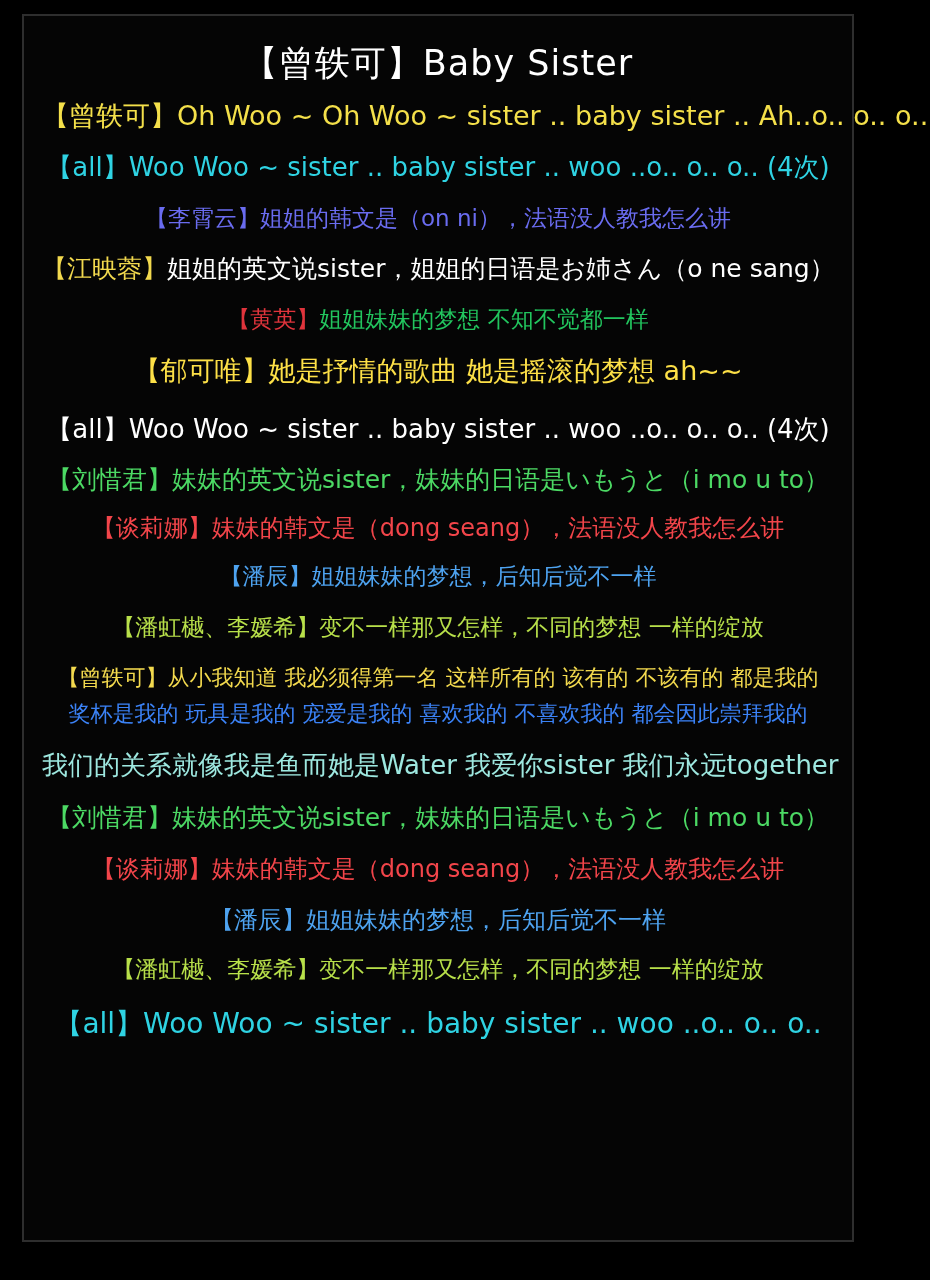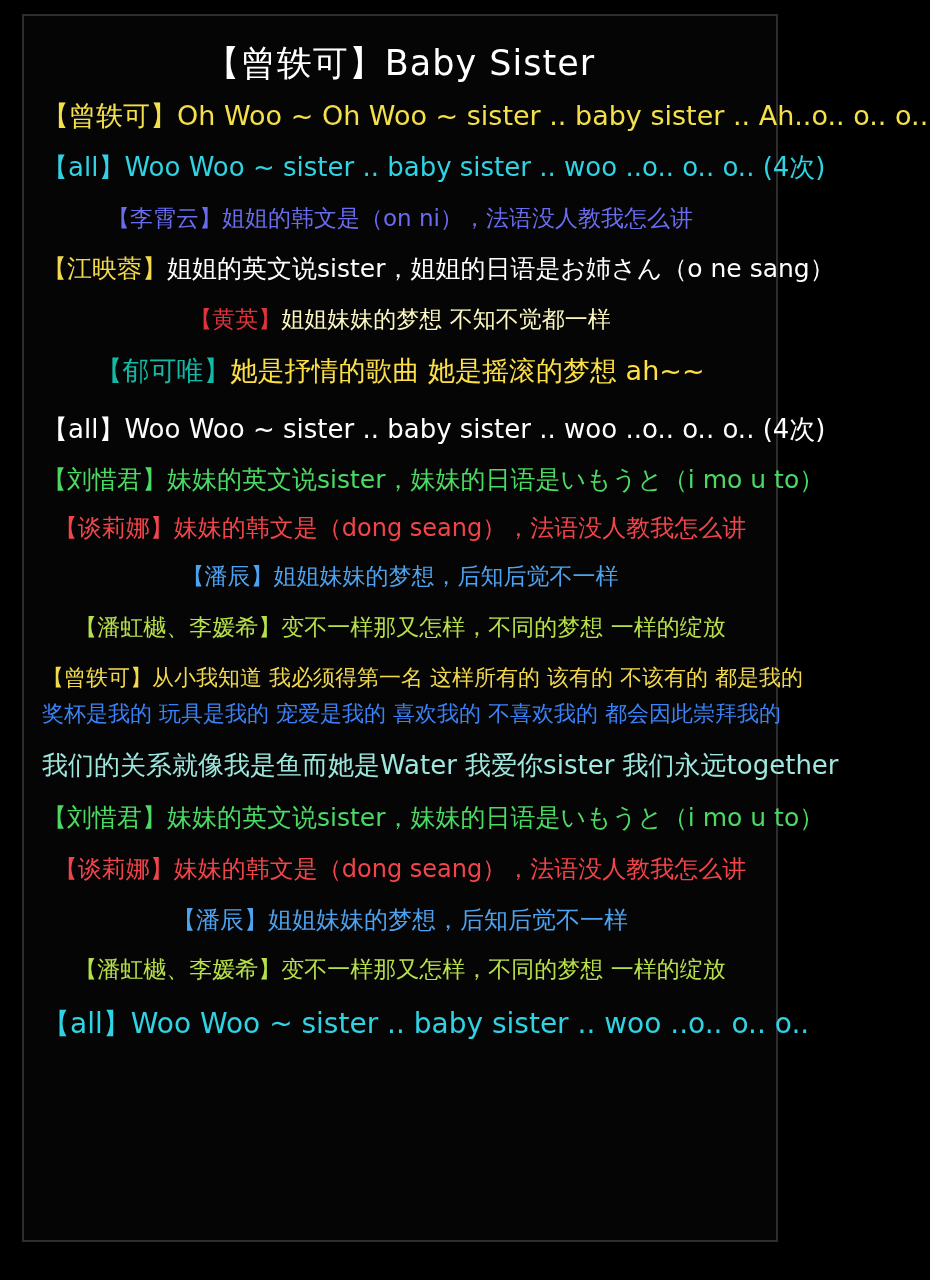--- a/index.html
+++ b/index.html
@@ -10,21 +10,21 @@
   body {
     width: 930px;
     height: 1280px;
     font-family: "DejaVu Sans", sans-serif;
     overflow: hidden;
   }
   #lyrics-card {
     position: absolute;
     left: 22px;
     top: 14px;
-    width: 756px;
+    width: 832px;
     height: 1228px;
     background: #050505;
     border: 2px solid #2e2e2e;
     box-sizing: border-box;
     padding: 26px 18px 10px 18px;
   }
   #title {
     text-align: center;
     font-size: 35px;
     line-height: 1.25;
@@ -47,22 +47,22 @@
 </head>
 <body>
 
 <div id="lyrics-card" style="border-color: rgb(46, 46, 46);">
   <div id="title" style="color: rgb(255, 255, 255); font-size: 35px;">【曾轶可】Baby Sister</div>
   <div id="lyrics-body">
       <div class="line" style="font-size: 27px; margin-top: 10px;"><span class="seg" style="color: rgb(244, 224, 74);">【曾轶可】</span><span class="seg" style="color: rgb(244, 224, 74);">Oh Woo ~ Oh Woo ~ sister .. baby sister .. Ah..o.. o.. o.. (4次)</span></div>
       <div class="line" style="font-size: 26px; margin-top: 16px;"><span class="seg" style="color: rgb(47, 211, 227);">【all】Woo Woo ~ sister .. baby sister .. woo ..o.. o.. o..  (4次)</span></div>
       <div class="line" style="font-size: 23px; margin-top: 18px;"><span class="seg" style="color: rgb(106, 108, 240);">【李霄云】</span><span class="seg" style="color: rgb(106, 108, 240);">姐姐的韩文是（on ni），法语没人教我怎么讲</span></div>
       <div class="line" style="font-size: 25px; margin-top: 18px;"><span class="seg" style="color: rgb(242, 217, 78);">【江映蓉】</span><span class="seg" style="color: rgb(255, 255, 255);">姐姐的英文说sister，姐姐的日语是お姉さん（o ne sang）</span></div>
-      <div class="line" style="font-size: 23px; margin-top: 18px;"><span class="seg" style="color: rgb(224, 52, 60);">【黄英】</span><span class="seg" style="color: #fef9c3;">姐姐妹妹的梦想   不知不觉都一样</span></div>
-      <div class="line" style="font-size: 27px; margin-top: 18px;"><span class="seg" style="color: #14b8a6;">【郁可唯】</span><span class="seg" style="color: #fde047;">她是抒情的歌曲   她是摇滚的梦想 ah~~</span></div>
+      <div class="line" style="font-size: 23px; margin-top: 18px;"><span class="seg" style="color: rgb(224, 52, 60);">【黄英】</span><span class="seg" style="color: #22c55e;">姐姐妹妹的梦想   不知不觉都一样</span></div>
+      <div class="line" style="font-size: 27px; margin-top: 18px;"><span class="seg" style="color: #fde047;">【郁可唯】</span><span class="seg" style="color: #fde047;">她是抒情的歌曲   她是摇滚的梦想 ah~~</span></div>
       <div class="line" style="font-size: 26px; margin-top: 22px;"><span class="seg" style="color: rgb(255, 255, 255);">【all】Woo Woo ~ sister .. baby sister .. woo ..o.. o.. o..  (4次)</span></div>
       <div class="line" style="font-size: 25px; margin-top: 16px;"><span class="seg" style="color: rgb(76, 217, 100);">【刘惜君】</span><span class="seg" style="color: rgb(76, 217, 100);">妹妹的英文说sister，妹妹的日语是いもうと（i mo u to）</span></div>
       <div class="line" style="font-size: 24px; margin-top: 16px;"><span class="seg" style="color: rgb(242, 69, 74);">【谈莉娜】</span><span class="seg" style="color: rgb(242, 69, 74);">妹妹的韩文是（dong seang），法语没人教我怎么讲</span></div>
       <div class="line" style="font-size: 23px; margin-top: 16px;"><span class="seg" style="color: rgb(78, 163, 240);">【潘辰】</span><span class="seg" style="color: rgb(78, 163, 240);">姐姐妹妹的梦想，后知后觉不一样</span></div>
       <div class="line" style="font-size: 23px; margin-top: 20px;"><span class="seg" style="color: rgb(184, 224, 74);">【潘虹樾、李媛希】</span><span class="seg" style="color: rgb(184, 224, 74);">变不一样那又怎样，不同的梦想 一样的绽放</span></div>
       <div class="line" style="font-size: 22px; margin-top: 20px;"><span class="seg" style="color: rgb(242, 217, 78);">【曾轶可】</span><span class="seg" style="color: rgb(242, 217, 78);">从小我知道 我必须得第一名 这样所有的 该有的 不该有的 都是我的</span></div>
       <div class="line" style="font-size: 22px; margin-top: 6px;"><span class="seg" style="color: #3b82f6;">奖杯是我的 玩具是我的 宠爱是我的 喜欢我的 不喜欢我的 都会因此崇拜我的</span></div>
       <div class="line" style="font-size: 26px; margin-top: 20px;"><span class="seg" style="color: rgb(158, 232, 224);">我们的关系就像我是鱼而她是Water  我爱你sister  我们永远together</span></div>
       <div class="line" style="font-size: 25px; margin-top: 18px;"><span class="seg" style="color: rgb(76, 217, 100);">【刘惜君】</span><span class="seg" style="color: rgb(76, 217, 100);">妹妹的英文说sister，妹妹的日语是いもうと（i mo u to）</span></div>
       <div class="line" style="font-size: 24px; margin-top: 18px;"><span class="seg" style="color: rgb(242, 69, 74);">【谈莉娜】</span><span class="seg" style="color: rgb(242, 69, 74);">妹妹的韩文是（dong seang），法语没人教我怎么讲</span></div>

